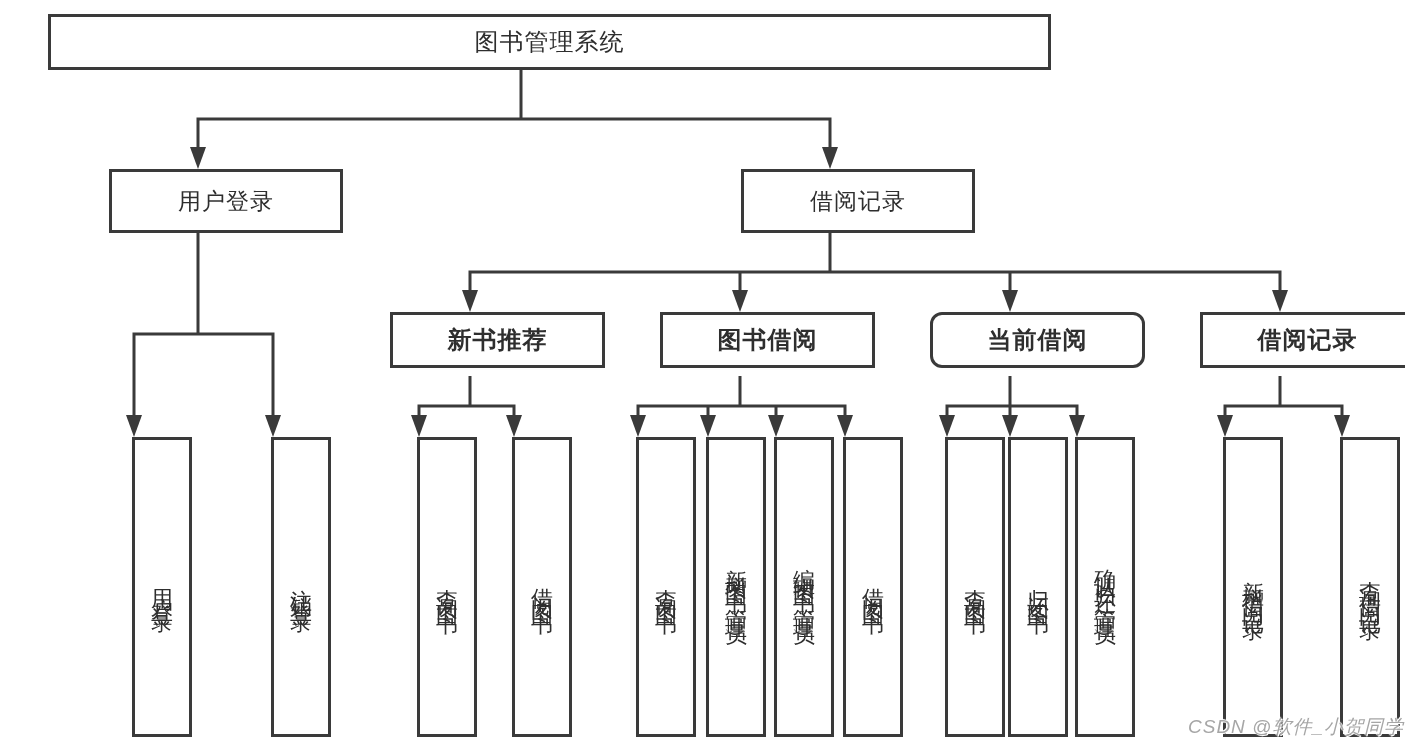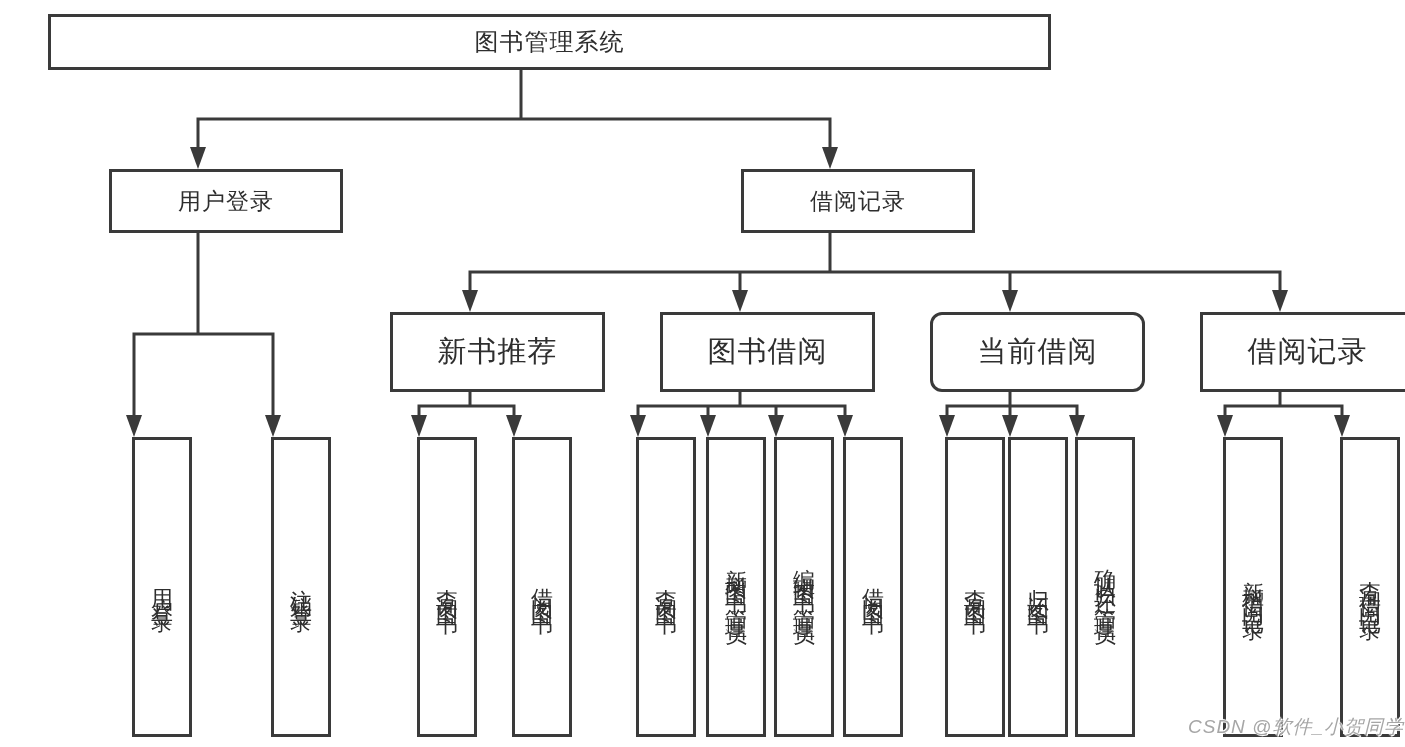--- a/index.html
+++ b/index.html
@@ -16,21 +16,21 @@
     position:absolute;
     box-sizing:border-box;
     background:#ffffff;
     border:3px solid #3a3a3a;
     display:flex;align-items:center;justify-content:center;
     z-index:2;
     margin-left:28px;
   }
   .root{left:20px;top:14px;width:1003px;height:56px;font-size:24px;letter-spacing:1px;}
   .lvl2{top:169px;width:234px;height:64px;font-size:23px;letter-spacing:1px;}
-  .lvl3{top:312px;width:215px;height:80px;font-size:29px;letter-spacing:1px;}
+  .lvl3{top:312px;width:215px;height:56px;font-size:24px;letter-spacing:1px;font-weight:bold;}
   .leaf{top:437px;width:60px;height:300px;z-index:2;}
   .vtext{
     writing-mode:vertical-rl;
     text-orientation:mixed;
     font-size:22px;
     letter-spacing:8px;
     line-height:1;
     white-space:nowrap;
   }
   .watermark{

